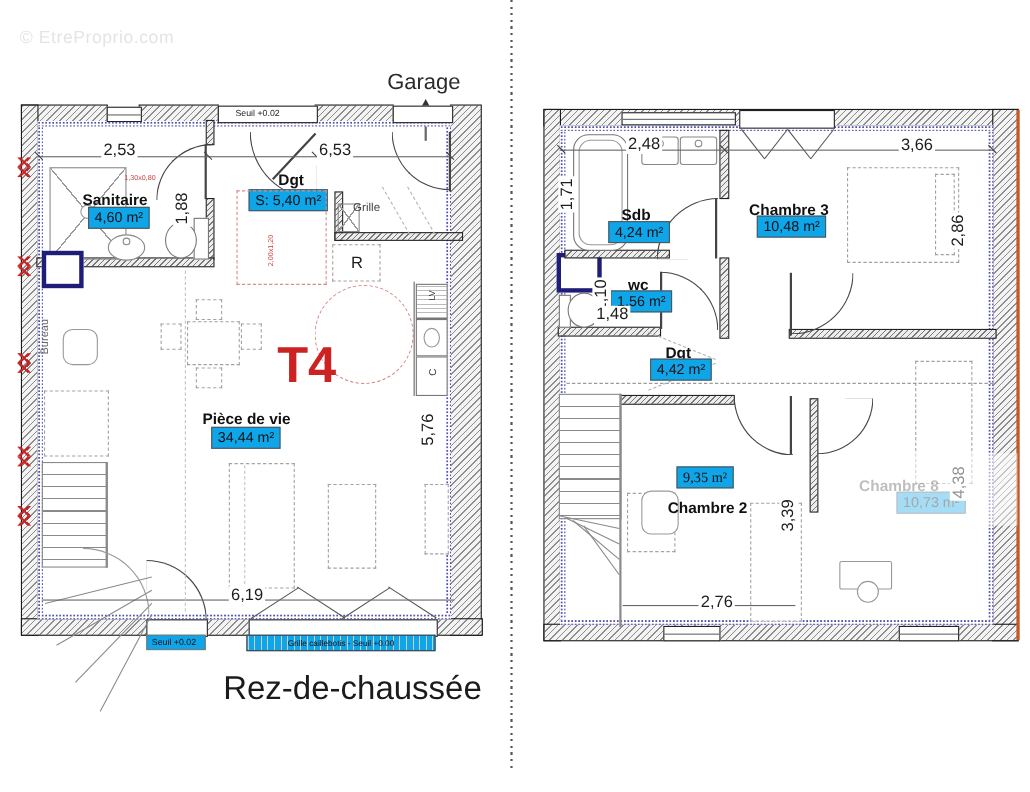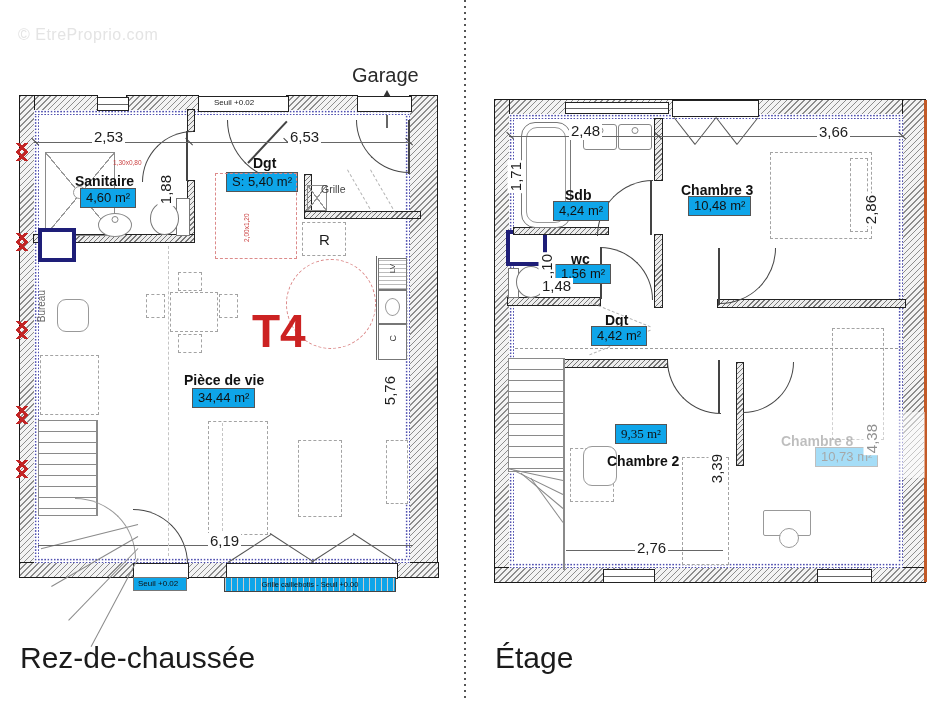--- a/index.html
+++ b/index.html
@@ -56,21 +56,21 @@
       background-image:linear-gradient(to bottom right,rgba(0,0,0,0) calc(50% - .6px),#9a9a9a calc(50% - .6px) calc(50% + .6px),rgba(0,0,0,0) calc(50% + .6px)),
                        linear-gradient(to bottom left,rgba(0,0,0,0) calc(50% - .6px),#9a9a9a calc(50% - .6px) calc(50% + .6px),rgba(0,0,0,0) calc(50% + .6px));}
   .sink{position:absolute;border:1.1px solid #888;border-radius:3px;background:#fff;}
   .sink::after{content:"";position:absolute;width:5px;height:5px;border:1px solid #888;border-radius:50%;
       left:50%;top:2px;transform:translateX(-50%);}
   .tub{position:absolute;border:1.2px solid #777;border-radius:14px;background:#fff;}
   .tub::after{content:"";position:absolute;left:4px;right:4px;top:4px;bottom:4px;border:1px solid #999;border-radius:11px;}
   .bowl{position:absolute;border:1.2px solid #777;border-radius:50%;background:#fff;}
   .tank{position:absolute;border:1.2px solid #777;background:#fff;}
   .t4{position:absolute;color:#cc2222;font-size:46px;font-weight:bold;line-height:1;}
-  .title{position:absolute;font-size:30px;color:#1b1b1b;text-align:left;line-height:1.2;margin-top:32px;}
+  .title{position:absolute;font-size:30px;color:#1b1b1b;text-align:right;line-height:1.2;}
   .watermark{position:absolute;font-size:16px;color:#e4e4e4;letter-spacing:.5px;}
   .divider{position:absolute;width:2px;
       background-image:repeating-linear-gradient(180deg,#555 0 2px,rgba(0,0,0,0) 2px 6px);}
   .garage-lbl{position:absolute;font-size:20px;color:#2a2a2a;}
   .arrowhead{position:absolute;width:0;height:0;border-left:6px solid rgba(0,0,0,0);
       border-right:6px solid rgba(0,0,0,0);border-bottom:11px solid #333;}
   .kitchbox{position:absolute;border:1px solid #777;background:#fff;font-size:8px;color:#333;}
   .vtext{writing-mode:vertical-rl;transform:rotate(180deg);}
   .fade{position:absolute;background:rgba(255,255,255,.5);}
   .orange{position:absolute;background:#c25a28;}
@@ -79,21 +79,20 @@
 <body>
 
 <div class="stage">
 
   <div class="watermark" style="left:18px;top:26px;">© EtreProprio.com</div>
   <div class="divider" style="left:464px;top:0;height:700px;"></div>
   <div class="garage-lbl" style="left:352px;top:64px;">Garage</div>
   <div class="arrowhead" style="left:381px;top:90px;"></div>
   <div class="line" style="left:386px;top:100px;width:2px;height:28px;"></div>
   <div class="title" style="left:20px;top:608px;width:418px;">Rez-de-chaussée</div>
-  <div class="title" style="left:495px;top:608px;width:432px;">Étage</div>
 
   <div class="plan" style="left:20px;top:96px;width:418px;height:500px;">
 
     <div class="w" style="left:0;top:0;width:77px;height:14px;"></div>
     <div class="w" style="left:107px;top:0;width:71px;height:14px;"></div>
     <div class="w" style="left:267px;top:0;width:70px;height:14px;"></div>
     <div class="w" style="left:0;top:0;width:14px;height:481px;"></div>
     <div class="w" style="left:390px;top:0;width:27px;height:481px;"></div>
     <div class="w" style="left:0;top:467px;width:418px;height:14px;"></div>
 

